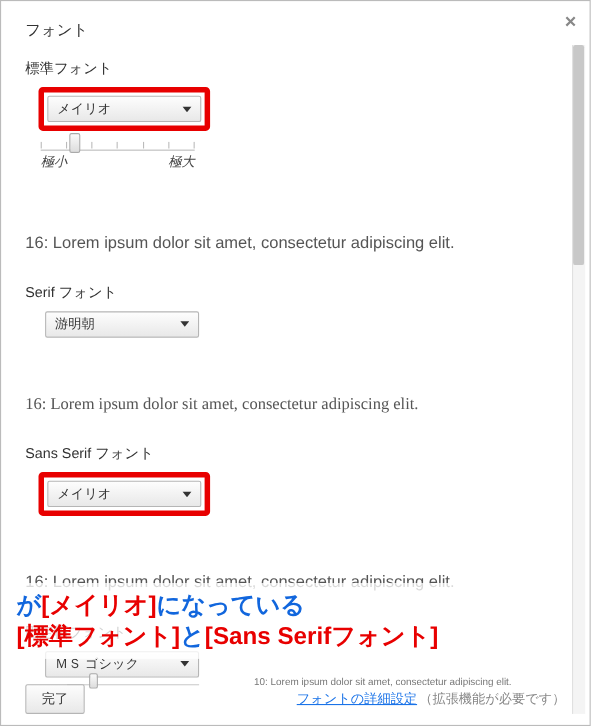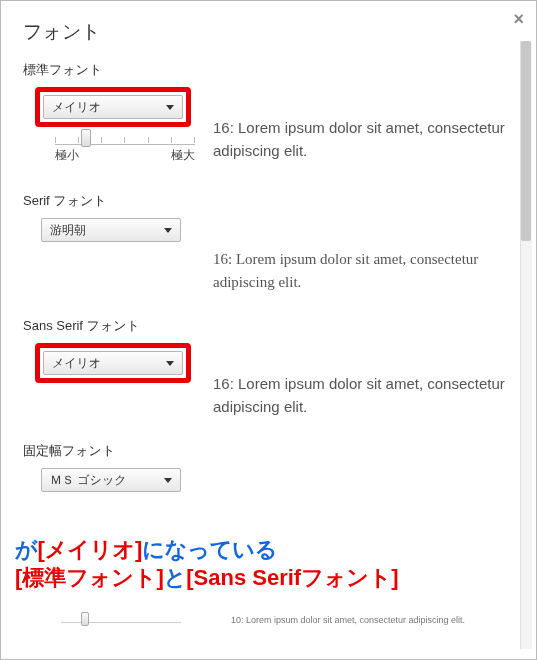--- a/index.html
+++ b/index.html
@@ -1,29 +1,29 @@
 <!DOCTYPE html>
 <html><head>
 <meta charset="utf-8">
 <style>
 * { margin: 0; padding: 0; box-sizing: border-box; }
 body { width: 537px; height: 660px; font-family: Meiryo, Arial, sans-serif; font-size: 13px; color: #333; background: #fff; position: relative; }
 .container { width: 537px; height: 660px; border: 1px solid #bbb; padding: 18px 22px 12px 22px; position: relative; overflow: hidden; }
 .close-btn { position: absolute; top: 8px; right: 12px; font-size: 18px; color: #888; cursor: pointer; font-weight: bold; }
-.dialog-title { font-size: 19px; color: #333; margin-bottom: 16px; }
+.dialog-title { font-size: 14px; color: #333; margin-bottom: 16px; }
 .section { margin-bottom: 24px; }
 .section-label { font-size: 13px; color: #333; margin-bottom: 8px; }
-.row { display: flex; align-items: flex-start; gap: 20px; }
+.row { display: flex; align-items: flex-start; gap: 20px; flex-direction: column; }
 .col-left { width: 170px; flex-shrink: 0; }
 .col-right { flex: 1; padding-top: 6px; color: #555; font-size: 15px; line-height: 1.5; margin-top: 24px; }
 .dropdown { display: inline-flex; align-items: center; justify-content: space-between; width: 140px; height: 24px; padding: 0 8px; background: linear-gradient(#fdfdfd,#e8e8e8); border: 1px solid #b5b5b5; border-radius: 2px; cursor: pointer; font-size: 12px; margin-left: 18px; }
 .caret { width: 0; height: 0; border-left: 4px solid transparent; border-right: 4px solid transparent; border-top: 5px solid #333; }
 .highlight { display: inline-block; border: 5px solid #e80000; border-radius: 4px; padding: 3px; margin-left: 12px; }
 .highlight .dropdown { margin-left: 0; }
-.slider-wrap { margin: 12px 0 4px 32px; width: 140px; }
+.slider-wrap { margin: 12px 0 4px 14px; width: 140px; font-style: italic; }
 .slider-track { position: relative; height: 6px; border-bottom: 1px solid #bbb; margin-bottom: 2px; }
 .slider-ticks { position: absolute; top: -2px; left: 0; right: 0; height: 6px; display: flex; justify-content: space-between; }
 .tick { width: 1px; height: 6px; background: #bbb; }
 .slider-thumb { position: absolute; top: -10px; left: 26px; width: 10px; height: 18px; background: linear-gradient(#fafafa,#ddd); border: 1px solid #aaa; border-radius: 2px; }
 .slider-labels { display: flex; justify-content: space-between; font-size: 12px; color: #444; }
 .sample-serif { font-family: Georgia, 'Times New Roman', serif; }
 .sample-mono { font-family: 'Courier New', monospace; font-size: 12px; color: #666; }
 .sample-tiny { font-family: Arial, sans-serif; font-size: 9px; color: #777; }
 .bottom-bar { position: absolute; bottom: 10px; left: 22px; right: 22px; display: flex; align-items: center; justify-content: space-between; }
 .done-btn { padding: 4px 14px; background: linear-gradient(#fdfdfd,#e8e8e8); border: 1px solid #b5b5b5; border-radius: 2px; font-size: 12px; cursor: pointer; }
@@ -129,18 +129,24 @@
 
   <div class="annotation">
     <div>
       <span class="ann-blue">が</span><span class="ann-red">[メイリオ]</span><span class="ann-blue">になっている</span>
     </div>
     <div>
       <span class="ann-red">[標準フォント]</span><span class="ann-blue">と</span><span class="ann-red">[Sans Serifフォント]</span>
     </div>
   </div>
 
+  <div class="bottom-bar">
+    <span class="done-btn">完了</span>
+    <span class="link-area">
+      <span class="link">フォントの詳細設定</span><span class="link-note">（拡張機能が必要です）</span>
+    </span>
+  </div>
 
   <div class="scrollbar">
     <div class="sb-track"></div>
     <div class="sb-thumb"></div>
   </div>
 </div>
 
 </body></html>

